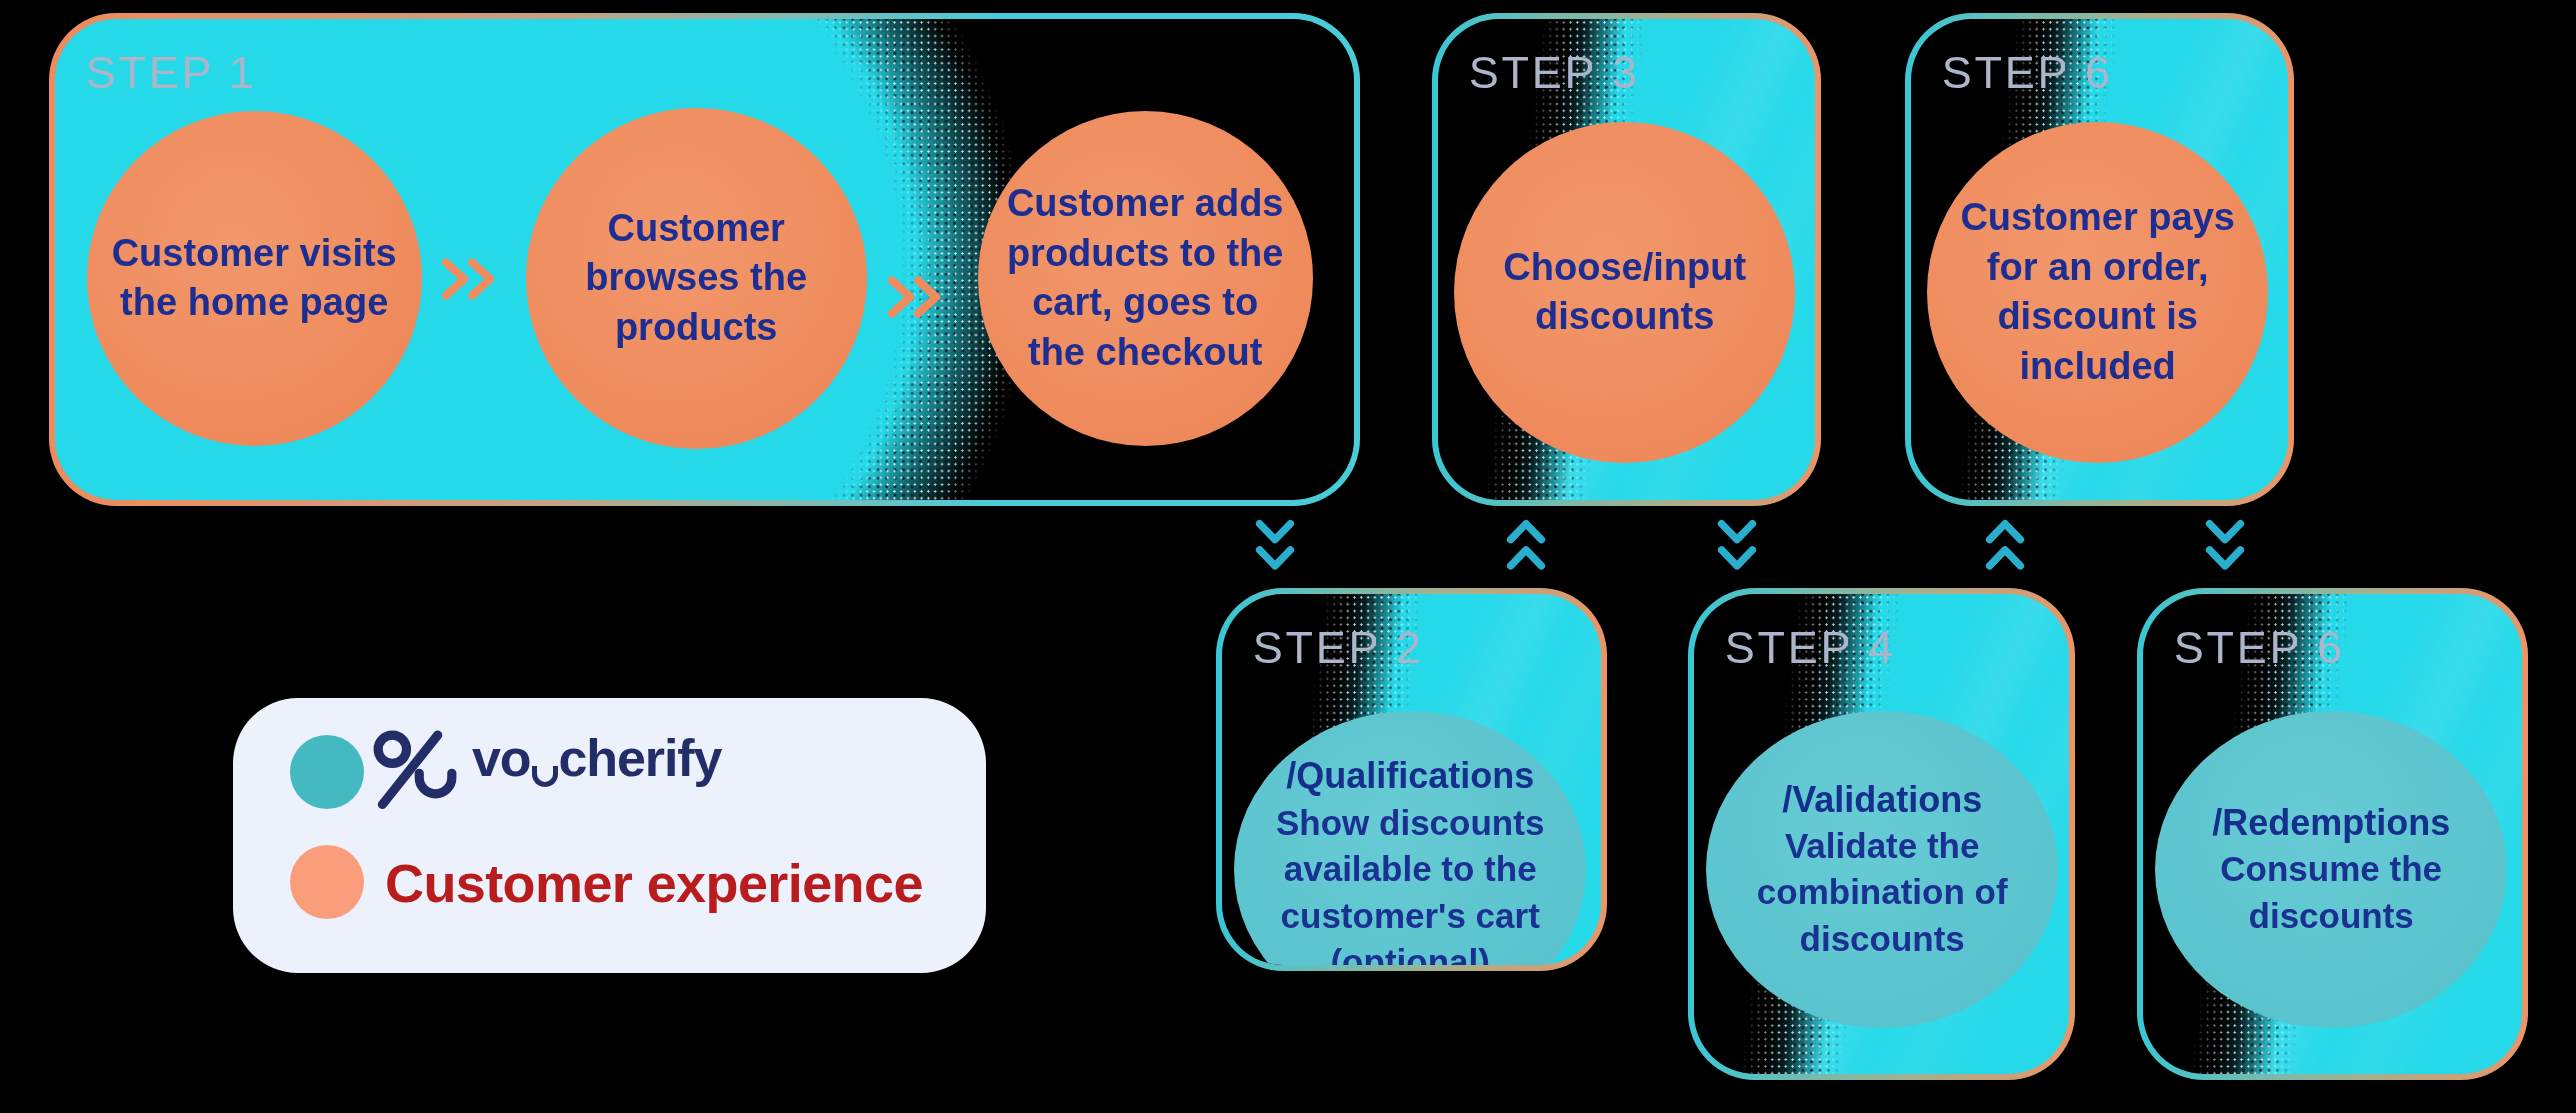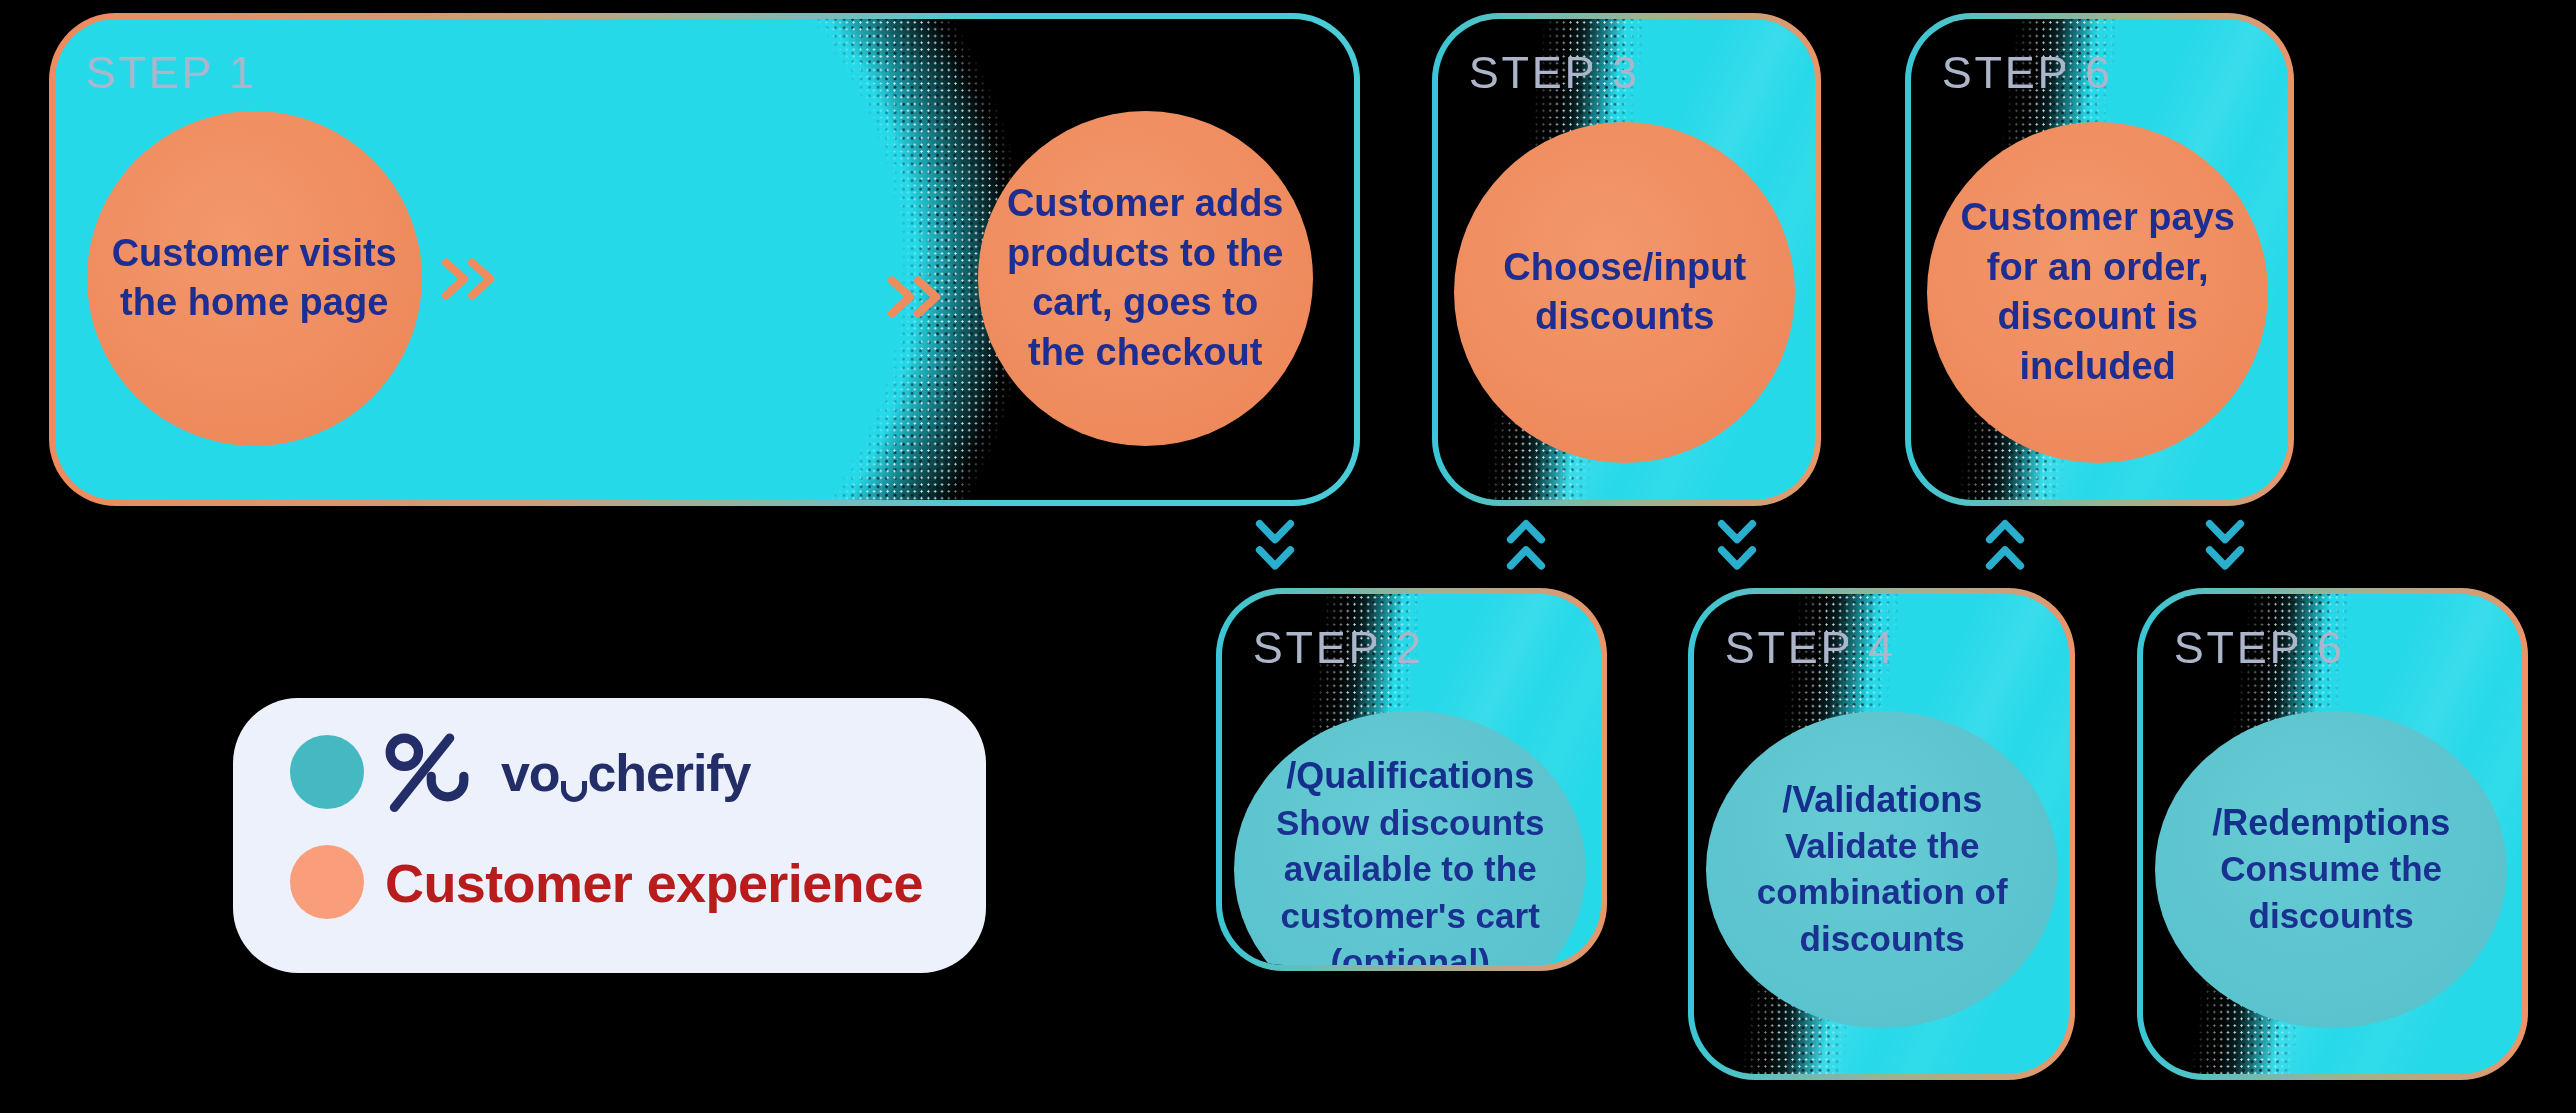--- a/index.html
+++ b/index.html
@@ -69,22 +69,22 @@
   .a2{left:1506px;top:518px;}
   .a3{left:1717px;top:518px;}
   .a4{left:1985px;top:518px;}
   .a5{left:2205px;top:518px;}
   
   .legend{position:absolute;left:233px;top:698px;width:753px;height:275px;
       background:#edf1fb;border-radius:65px;}
   .dot{position:absolute;width:74px;height:74px;border-radius:50%;}
   .dot-teal{left:57px;top:37px;background:#44b9c1;}
   .dot-orange{left:57px;top:147px;background:#f99d7a;}
-  .legend-row1{position:absolute;left:147px;top:30px;height:90px;display:flex;
-      align-items:center;gap:27px;}
+  .legend-row1{position:absolute;left:135px;top:30px;height:90px;display:flex;
+      align-items:flex-start;gap:10px;}
   .legend-row2{position:absolute;left:152px;top:142px;height:85px;display:flex;
       align-items:center;font-size:54px;font-weight:700;color:#b91c1c;letter-spacing:-0.6px;}
   .wordmark{font-size:52px;font-weight:700;color:#232e68;letter-spacing:-1.1px;
       display:flex;align-items:baseline;}
   .u-cup{display:inline-block;width:0.50em;height:0.40em;border:0.115em solid #232e68;
       border-top:none;border-radius:0 0 0.45em 0.45em;margin:0 0.02em;align-self:flex-end;
       box-sizing:border-box;transform:translateY(-0.02em);}
 </style>
 </head>
 <body>
@@ -95,20 +95,25 @@
     <div class="panel-inner fill-b1">
       <div class="step-label">STEP 1</div>
       <div class="bubble orange c1a">
         <div class="bubble-text">Customer visits
 the home page</div>
       </div>
       <svg class="chevs chev1" viewBox="0 0 100 74">
         <polyline points="12,8 44,37 12,66" fill="none" stroke="#ef8b5d" stroke-width="14" stroke-linecap="round" stroke-linejoin="round"></polyline>
         <polyline points="58,8 90,37 58,66" fill="none" stroke="#ef8b5d" stroke-width="14" stroke-linecap="round" stroke-linejoin="round"></polyline>
       </svg>
+      <div class="bubble orange c1b">
+        <div class="bubble-text">Customer
+browses the
+products</div>
+      </div>
       <svg class="chevs chev2" viewBox="0 0 100 74">
         <polyline points="12,8 44,37 12,66" fill="none" stroke="#ef8b5d" stroke-width="14" stroke-linecap="round" stroke-linejoin="round"></polyline>
         <polyline points="58,8 90,37 58,66" fill="none" stroke="#ef8b5d" stroke-width="14" stroke-linecap="round" stroke-linejoin="round"></polyline>
       </svg>
       <div class="bubble orange c1c">
         <div class="bubble-text">Customer adds
 products to the
 cart, goes to
 the checkout</div>
       </div>

